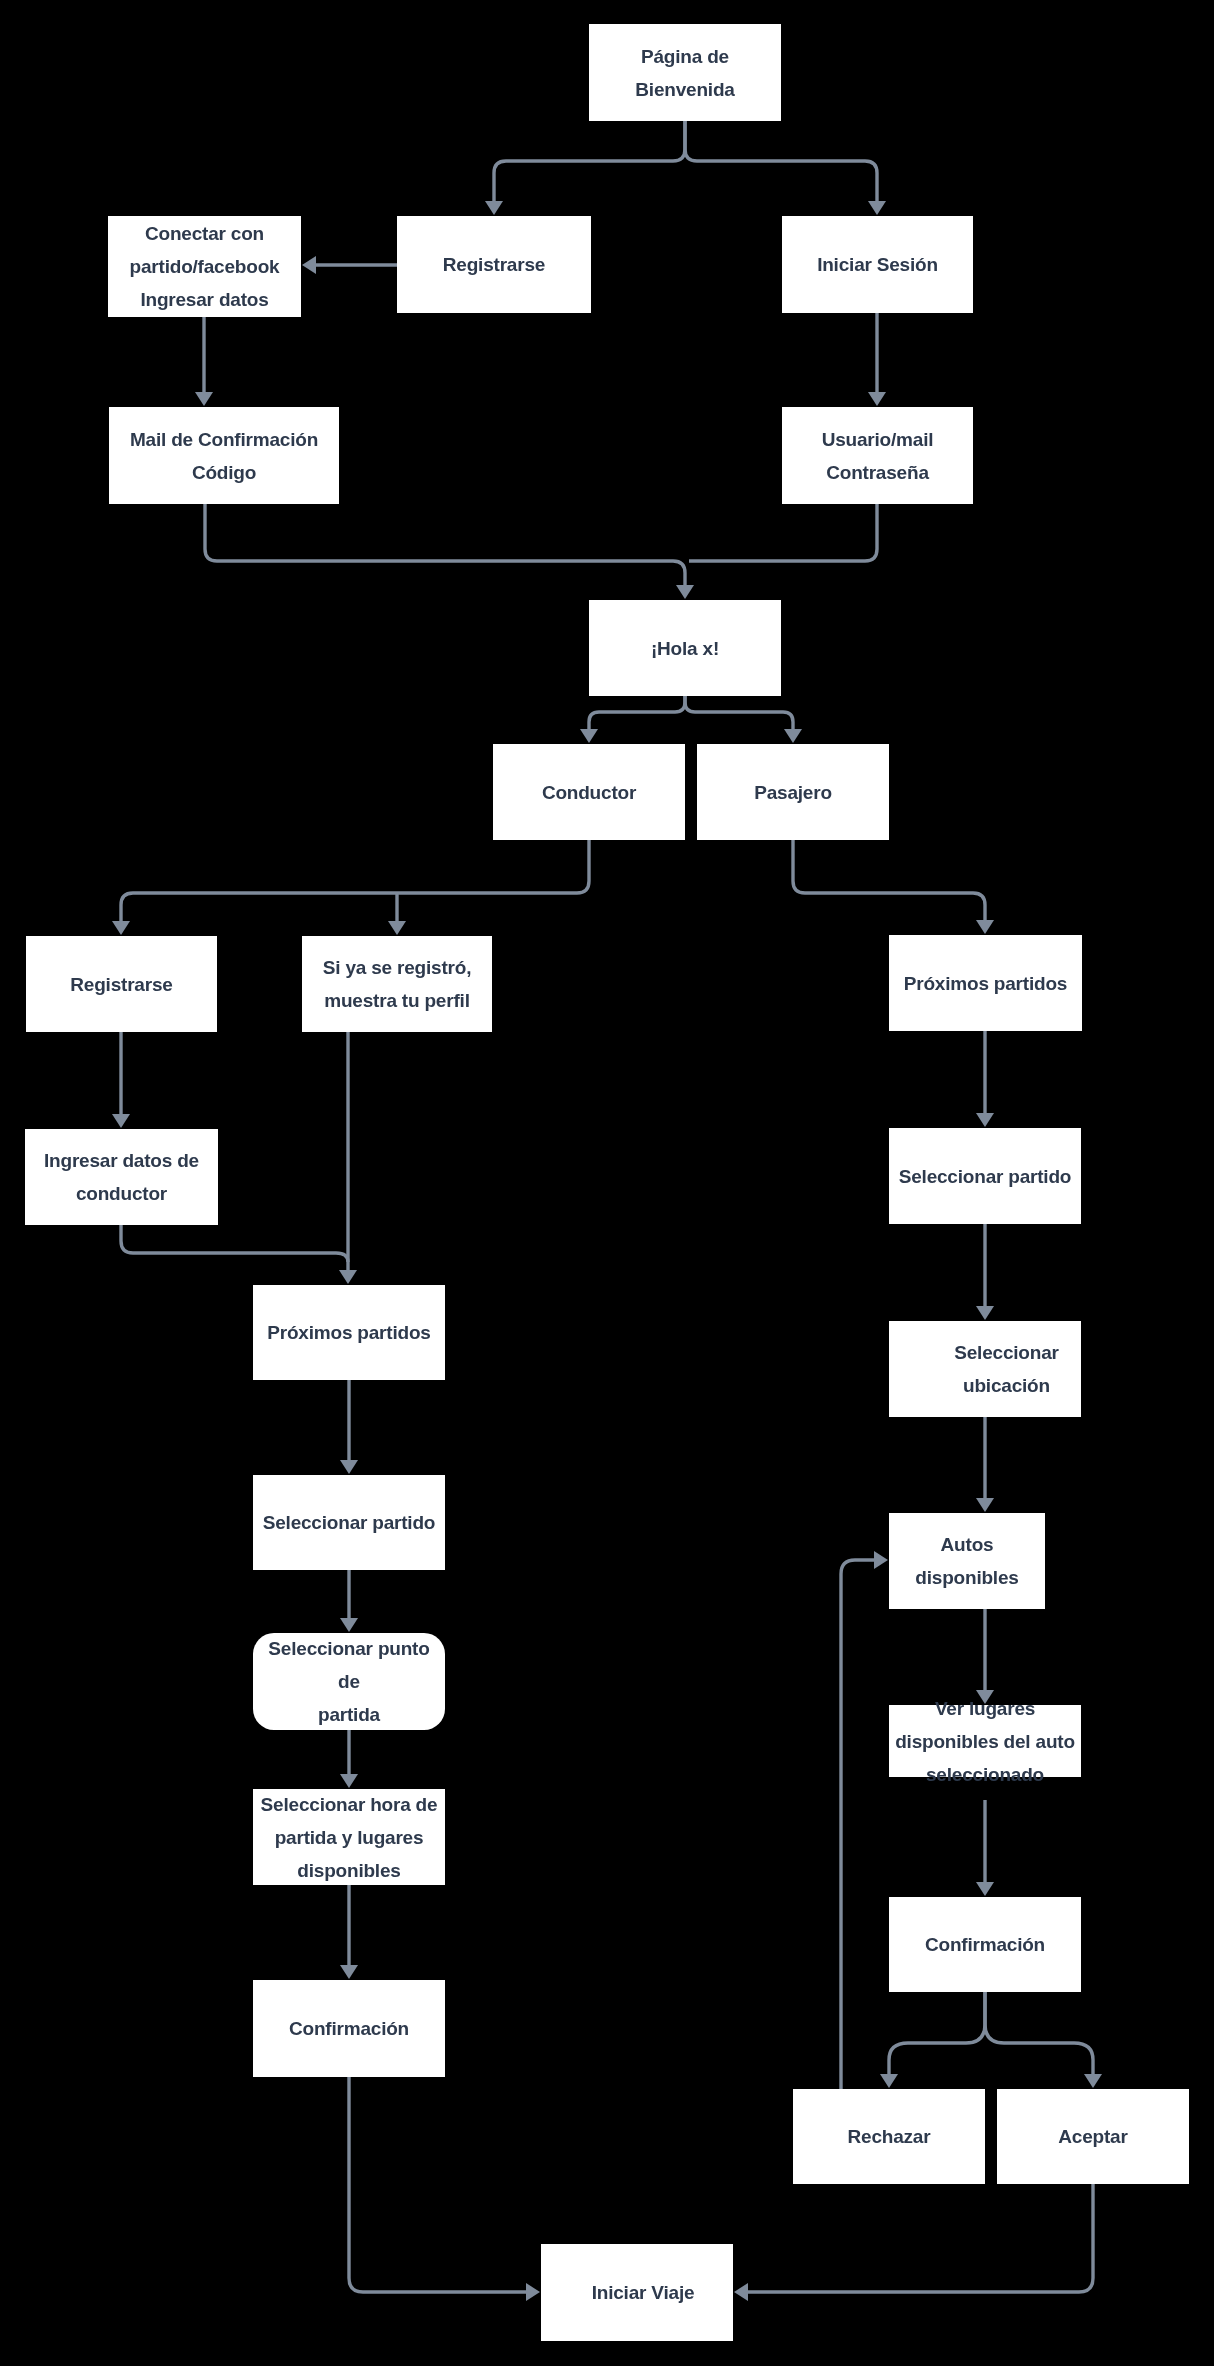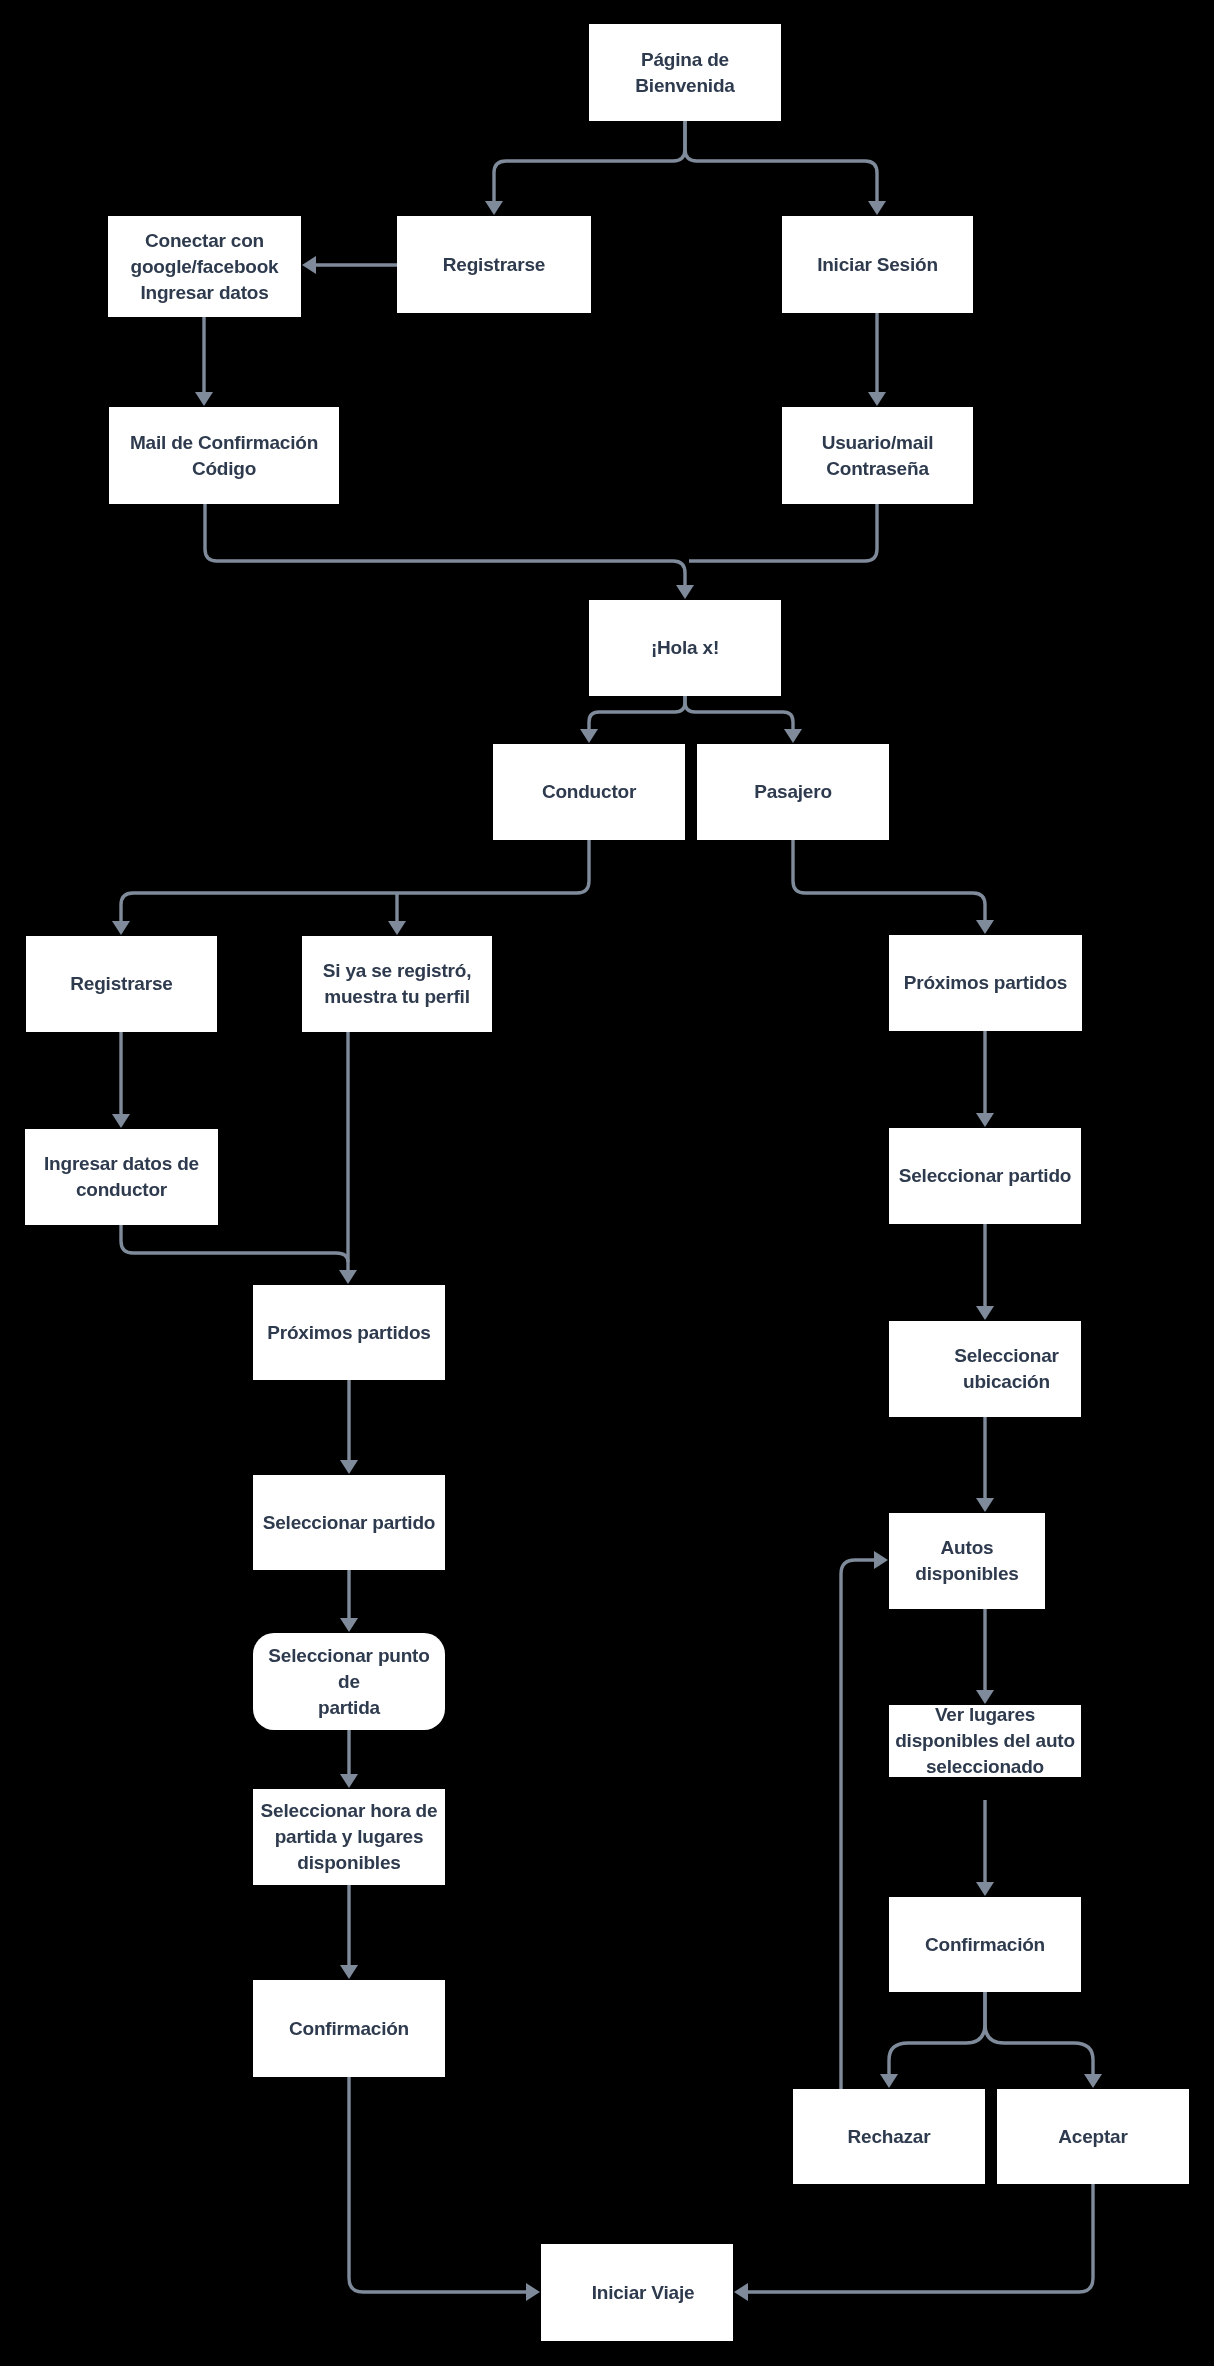--- a/index.html
+++ b/index.html
@@ -37,21 +37,21 @@
     position:absolute;
     background:var(--box-fill);
     color:var(--box-text);
     display:flex;
     align-items:center;
     justify-content:center;
     text-align:center;
     font-size:19px;
     font-weight:600;
     letter-spacing:-0.2px;
-    line-height:26px;
+    line-height:33px;
     white-space:pre-line;
     padding:0 4px;
   }
 </style>
 </head>
 <body>
 
 <div class="canvas">
 
   <svg class="edges" viewBox="0 0 1214 2366" xmlns="http://www.w3.org/2000/svg">
@@ -89,21 +89,21 @@
     <path class="connector" d="M985,1992 L985,2024 Q985,2043 966,2043 L908,2043 Q889,2043 889,2060 L889,2075" marker-end="url(#ah)"></path>
     <path class="connector" d="M985,1992 L985,2024 Q985,2043 1004,2043 L1074,2043 Q1093,2043 1093,2060 L1093,2075" marker-end="url(#ah)"></path>
     <path class="connector" d="M841,2089 L841,1574 Q841,1560 855,1560 L875,1560" marker-end="url(#ah)"></path>
     <path class="connector" d="M1093,2184 L1093,2278 Q1093,2292 1079,2292 L747,2292" marker-end="url(#ah)"></path>
   </svg>
 
   <div class="node" style="left:589px;top:24px;width:192px;height:97px;">Página de Bienvenida</div>
   <div class="node" style="left:397px;top:216px;width:194px;height:97px;">Registrarse</div>
   <div class="node" style="left:782px;top:216px;width:191px;height:97px;">Iniciar Sesión</div>
   <div class="node" style="left:108px;top:216px;width:193px;height:101px;">Conectar con
-google/facebook
+partido/facebook
 Ingresar datos</div>
   <div class="node" style="left:109px;top:407px;width:230px;height:97px;">Mail de Confirmación
 Código</div>
   <div class="node" style="left:782px;top:407px;width:191px;height:97px;">Usuario/mail
 Contraseña</div>
   <div class="node" style="left:589px;top:600px;width:192px;height:96px;">¡Hola x!</div>
   <div class="node" style="left:493px;top:744px;width:192px;height:96px;">Conductor</div>
   <div class="node" style="left:697px;top:744px;width:192px;height:96px;">Pasajero</div>
   <div class="node" style="left:26px;top:936px;width:191px;height:96px;">Registrarse</div>
   <div class="node" style="left:302px;top:936px;width:190px;height:96px;">Si ya se registró,

